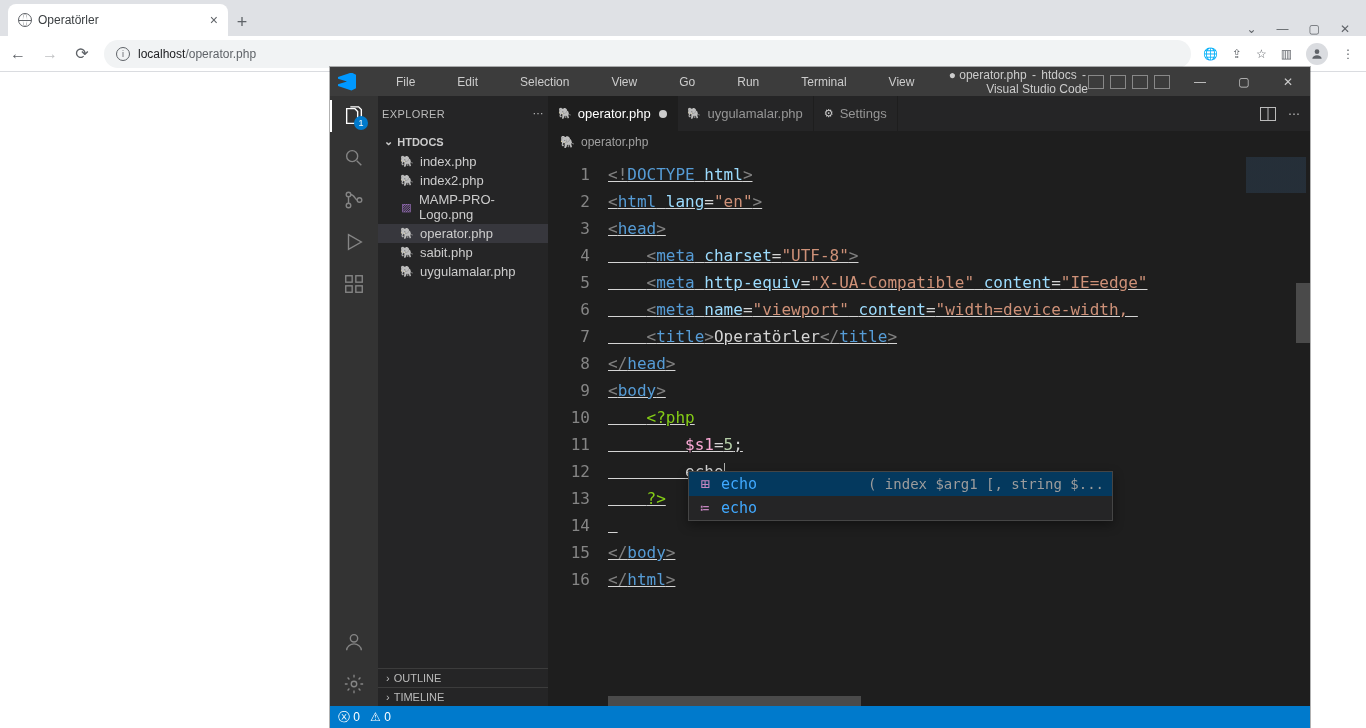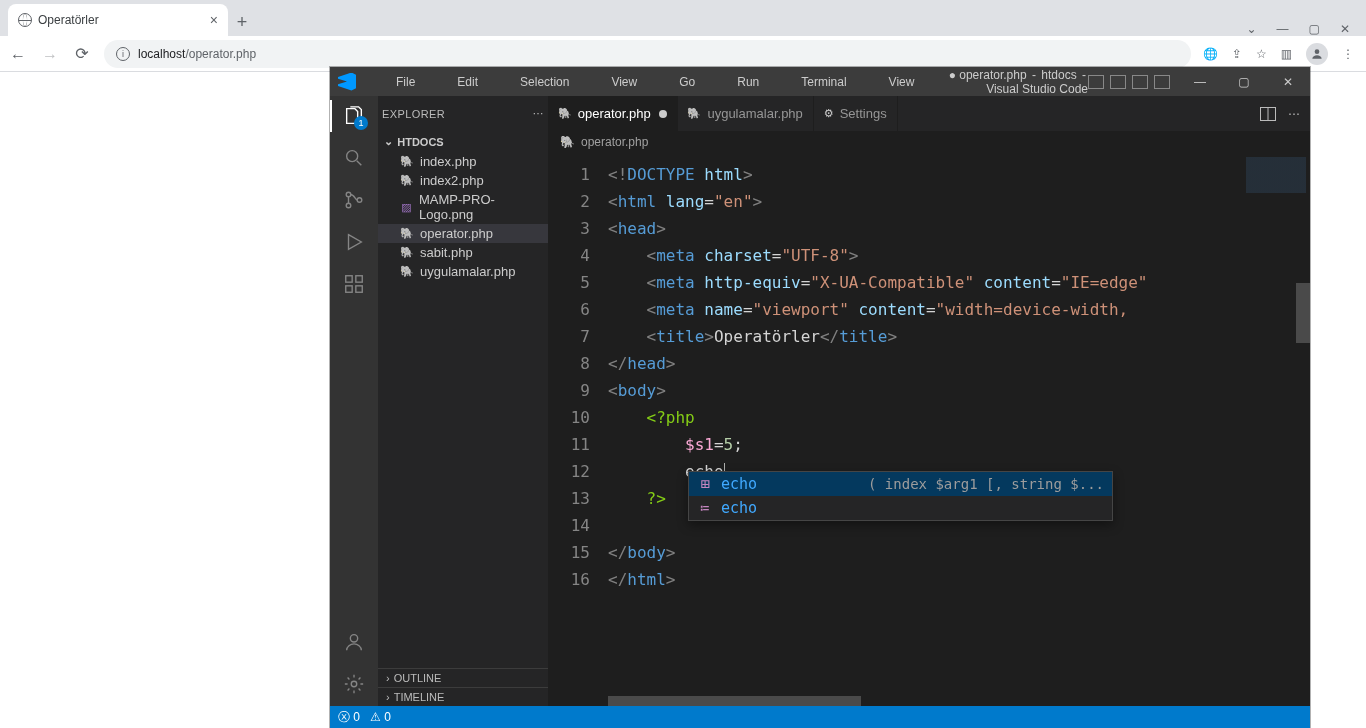--- a/index.html
+++ b/index.html
@@ -139,21 +139,21 @@
   .tab{display:flex;align-items:center;gap:6px;padding:0 10px;font-size:13px;color:#969696;border-right:1px solid #1e1e1e;cursor:pointer;}
   .tab.active{background:#1e1e1e;color:#fff;}
   .dirty-dot{width:8px;height:8px;border-radius:50%;background:#ccc;margin-left:2px;}
   .tab .fi{font-size:11px;}
   .tabs-right{margin-left:auto;display:flex;align-items:center;gap:12px;padding:0 10px;color:#bbb;}
 
   .breadcrumb{height:22px;display:flex;align-items:center;gap:6px;padding:0 12px;font-size:12px;color:#a0a0a0;background:#1e1e1e;}
 
   .code-area{flex:1;display:flex;position:relative;font-family:Consolas,monospace;font-size:16px;min-height:0;}
   .gutter{width:60px;text-align:right;padding:8px 18px 0 0;color:#858585;line-height:27px;}
-  .code{flex:1;padding:8px 0 8px 0;line-height:27px;white-space:pre;color:#d4d4d4;position:relative;overflow:hidden;}
+  .code{flex:1;padding:8px 0 8px 0;line-height:27px;white-space:pre;color:#d4d4d4;position:relative;overflow:hidden;text-decoration:underline;}
   .minimap{width:70px;background:#1e1e1e;position:relative;}
   .minimap-thumb{position:absolute;top:4px;right:4px;width:60px;height:36px;background:linear-gradient(#2a3a4a,#2a3a4a);opacity:.6;}
   .minimap::after{content:"";position:absolute;top:130px;right:0;width:14px;height:60px;background:#4a4a4a;}
 
   .tok-gray{color:#808080;}
   .tok-doctype{color:#569cd6;}
   .tok-tag{color:#569cd6;}
   .tok-attr{color:#9cdcfe;}
   .tok-str{color:#ce9178;}
   .tok-text{color:#d4d4d4;}

